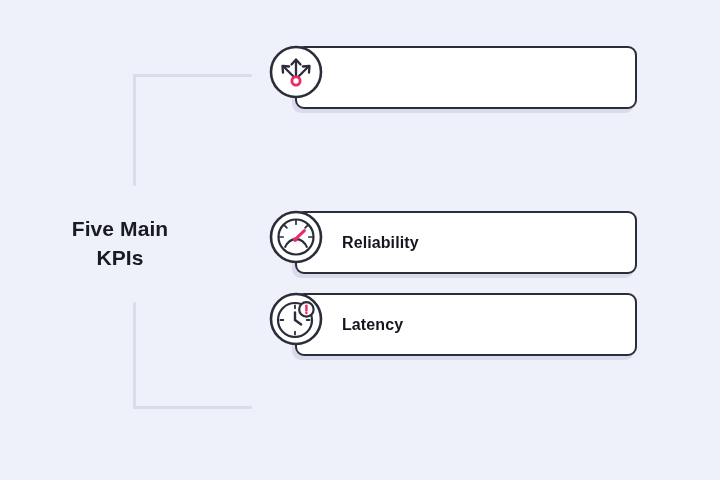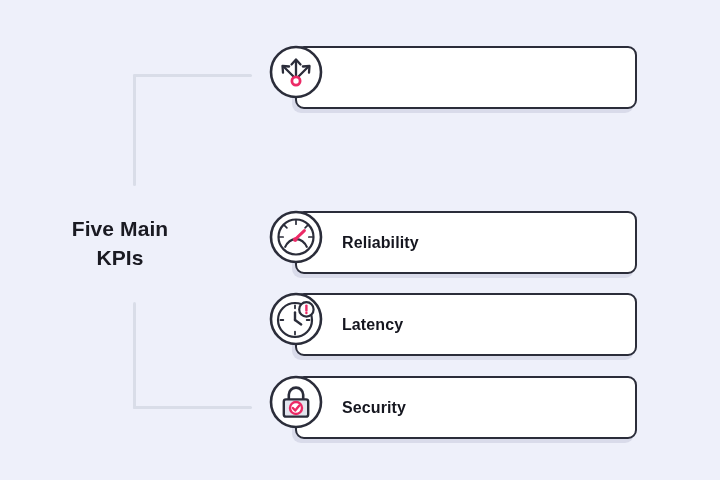--- a/index.html
+++ b/index.html
@@ -161,27 +161,14 @@
         </g>
         <circle cx="38.4" cy="18.4" r="7.2" fill="#ffffff" stroke="#2b2d3a" stroke-width="2.2"></circle>
         <g stroke="#ec2a66" stroke-width="2.4" stroke-linecap="round">
           <line x1="38.4" y1="14.6" x2="38.4" y2="19.4"></line>
           <line x1="38.4" y1="21.8" x2="38.4" y2="22.1"></line>
         </g>
       </svg>
     </span>
   </div>
 
-  <div class="kpi-row" style="top:374px">
-    <div class="kpi-card"></div>
-    <span class="kpi-label">Security</span>
-    <span class="kpi-icon">
-      <svg width="56" height="56" viewBox="0 0 56 56">
-        <circle cx="28" cy="28" r="25" fill="#ffffff" stroke="#2b2d3a" stroke-width="2.6"></circle>
-        <path d="M20.8 25.6 V20.8 A7.2 7.2 0 0 1 35.2 20.8 V25.6" fill="none" stroke="#2b2d3a" stroke-width="2.6" stroke-linecap="round"></path>
-        <rect x="15.8" y="25.4" width="24.4" height="17.2" rx="2.2" fill="#e3e5ee" stroke="#2b2d3a" stroke-width="2.4"></rect>
-        <circle cx="28" cy="34" r="6" fill="#ffffff" stroke="#ec2a66" stroke-width="2.4"></circle>
-        <polyline points="24.9,34 27.2,36.5 31.3,31.4" fill="none" stroke="#ec2a66" stroke-width="2.4" stroke-linecap="round" stroke-linejoin="round"></polyline>
-      </svg>
-    </span>
-  </div>
 
 </div>
 
 </body></html>

